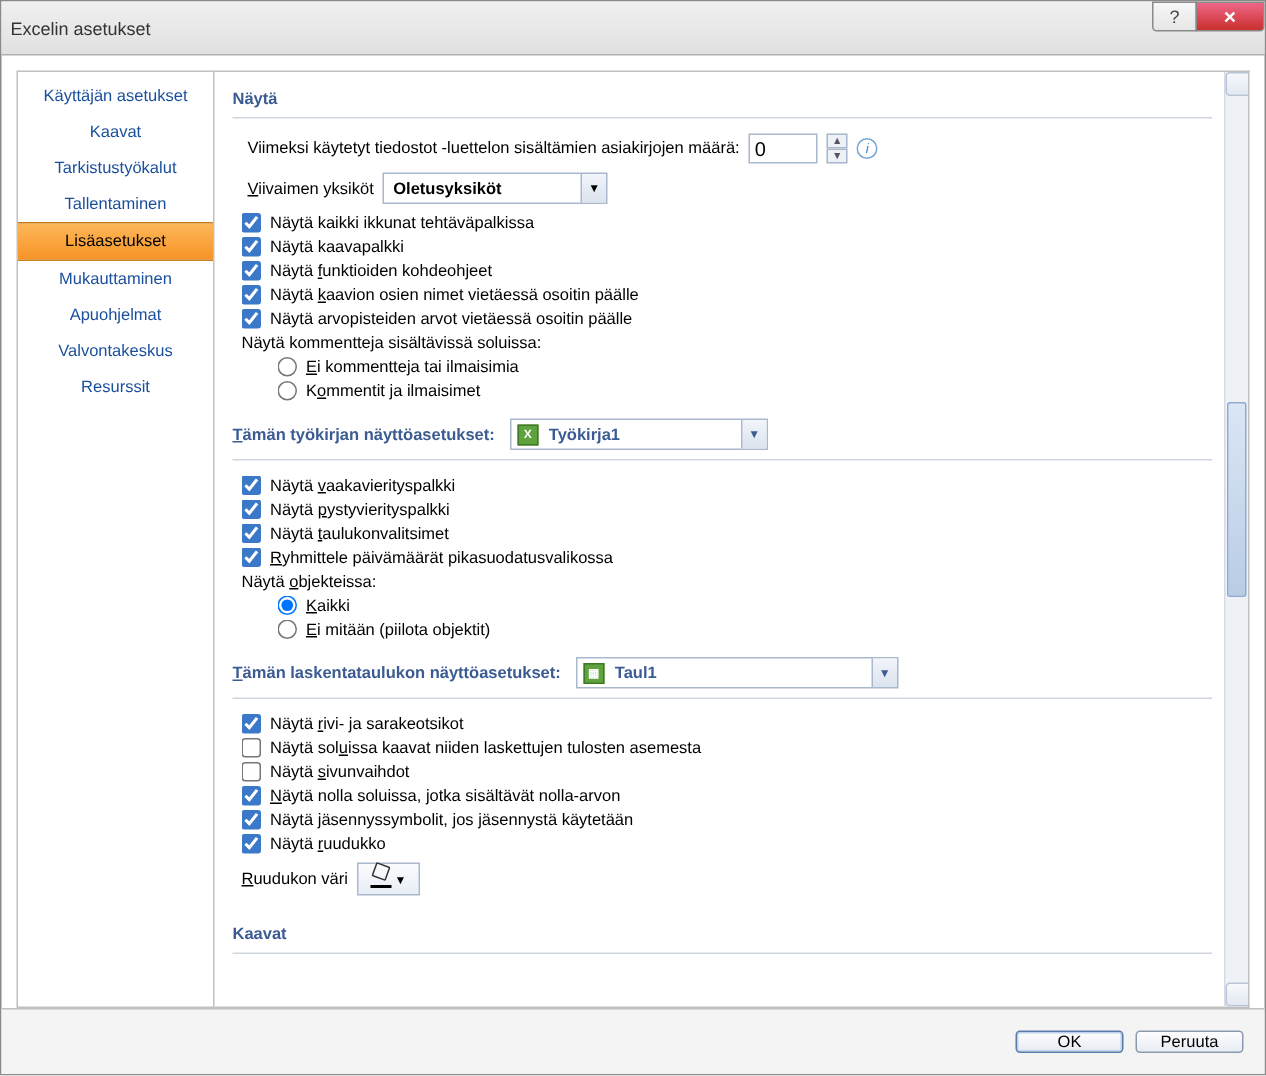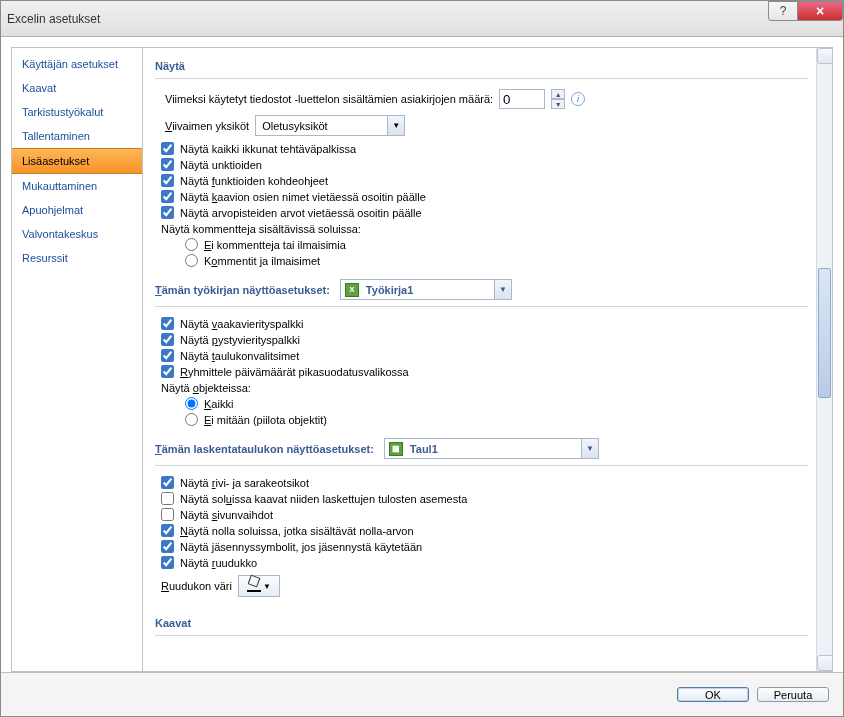--- a/index.html
+++ b/index.html
@@ -50,20 +50,21 @@
   display: flex;
   padding: 10px 10px 0 10px;
   gap: 0;
   min-height: 0;
 }
 .sidebar {
   width: 132px;
   border: 1px solid #c0c0c0;
   background: #fff;
   padding: 4px 0;
+  text-align: center;
 }
 .sidebar-item {
   padding: 6px 10px;
   color: #1a4f9c;
   cursor: pointer;
 }
 .sidebar-item.selected {
   background: linear-gradient(#fdb759, #f79327);
   border: 1px solid #c97c1a;
   border-left: none;
@@ -119,21 +120,21 @@
 }
 .spinner { width:14px; height:20px; display:flex; flex-direction:column; }
 .spinner div { flex:1; border:1px solid #a9b8cc; background:#eef2f7; font-size:7px; display:flex; align-items:center; justify-content:center; color:#556;}
 .info-icon {
   width:14px; height:14px; border-radius:50%;
   border:1px solid #7aa6d6; color:#3b78c8; font-size:9px; font-style:italic;
   display:flex; align-items:center; justify-content:center;
 }
 .select {
   display:flex; align-items:center;
-  border:1px solid #a9b8cc; background:#fff; height:21px;
+  border:1px solid #a9b8cc; background:#fff; height:21px;font-weight:bold;
 }
 .select .val { padding:0 6px; }
 .select .dd { width:17px; height:19px; background:linear-gradient(#f2f5fa,#dbe3ee); border-left:1px solid #a9b8cc; display:flex; align-items:center; justify-content:center; font-size:8px;}
 .select.wide { width: 150px; }
 .select.wb { width: 172px; }
 .select.ws { width: 215px; }
 .select .icon { width:16px; height:16px; margin-left:3px; display:flex; align-items:center; justify-content:center; }
 .excel-icon { width:14px; height:14px; background:#5fa23e; border:1px solid #3e7a26; font-size:8px; color:#fff; display:flex; align-items:center; justify-content:center;}
 .u { text-decoration: underline; }
 .gridcolor {
@@ -207,21 +208,21 @@
             <span class="dd">▼</span>
           </div>
         </div>
 
         <label class="chk">
             <input type="checkbox" checked="" style="">
             <span>Näytä kaikki ikkunat tehtäväpalkissa</span>
           </label>
         <label class="chk">
             <input type="checkbox" checked="" style="">
-            <span>Näytä unktioiden</span>
+            <span>Näytä kaavapalkki</span>
           </label>
         <label class="chk">
             <input type="checkbox" checked="" style="">
             <span>Näytä <span class="u">f</span>unktioiden kohdeohjeet</span>
           </label>
         <label class="chk">
             <input type="checkbox" checked="" style="">
             <span>Näytä <span class="u">k</span>aavion osien nimet vietäessä osoitin päälle</span>
           </label>
         <label class="chk">

